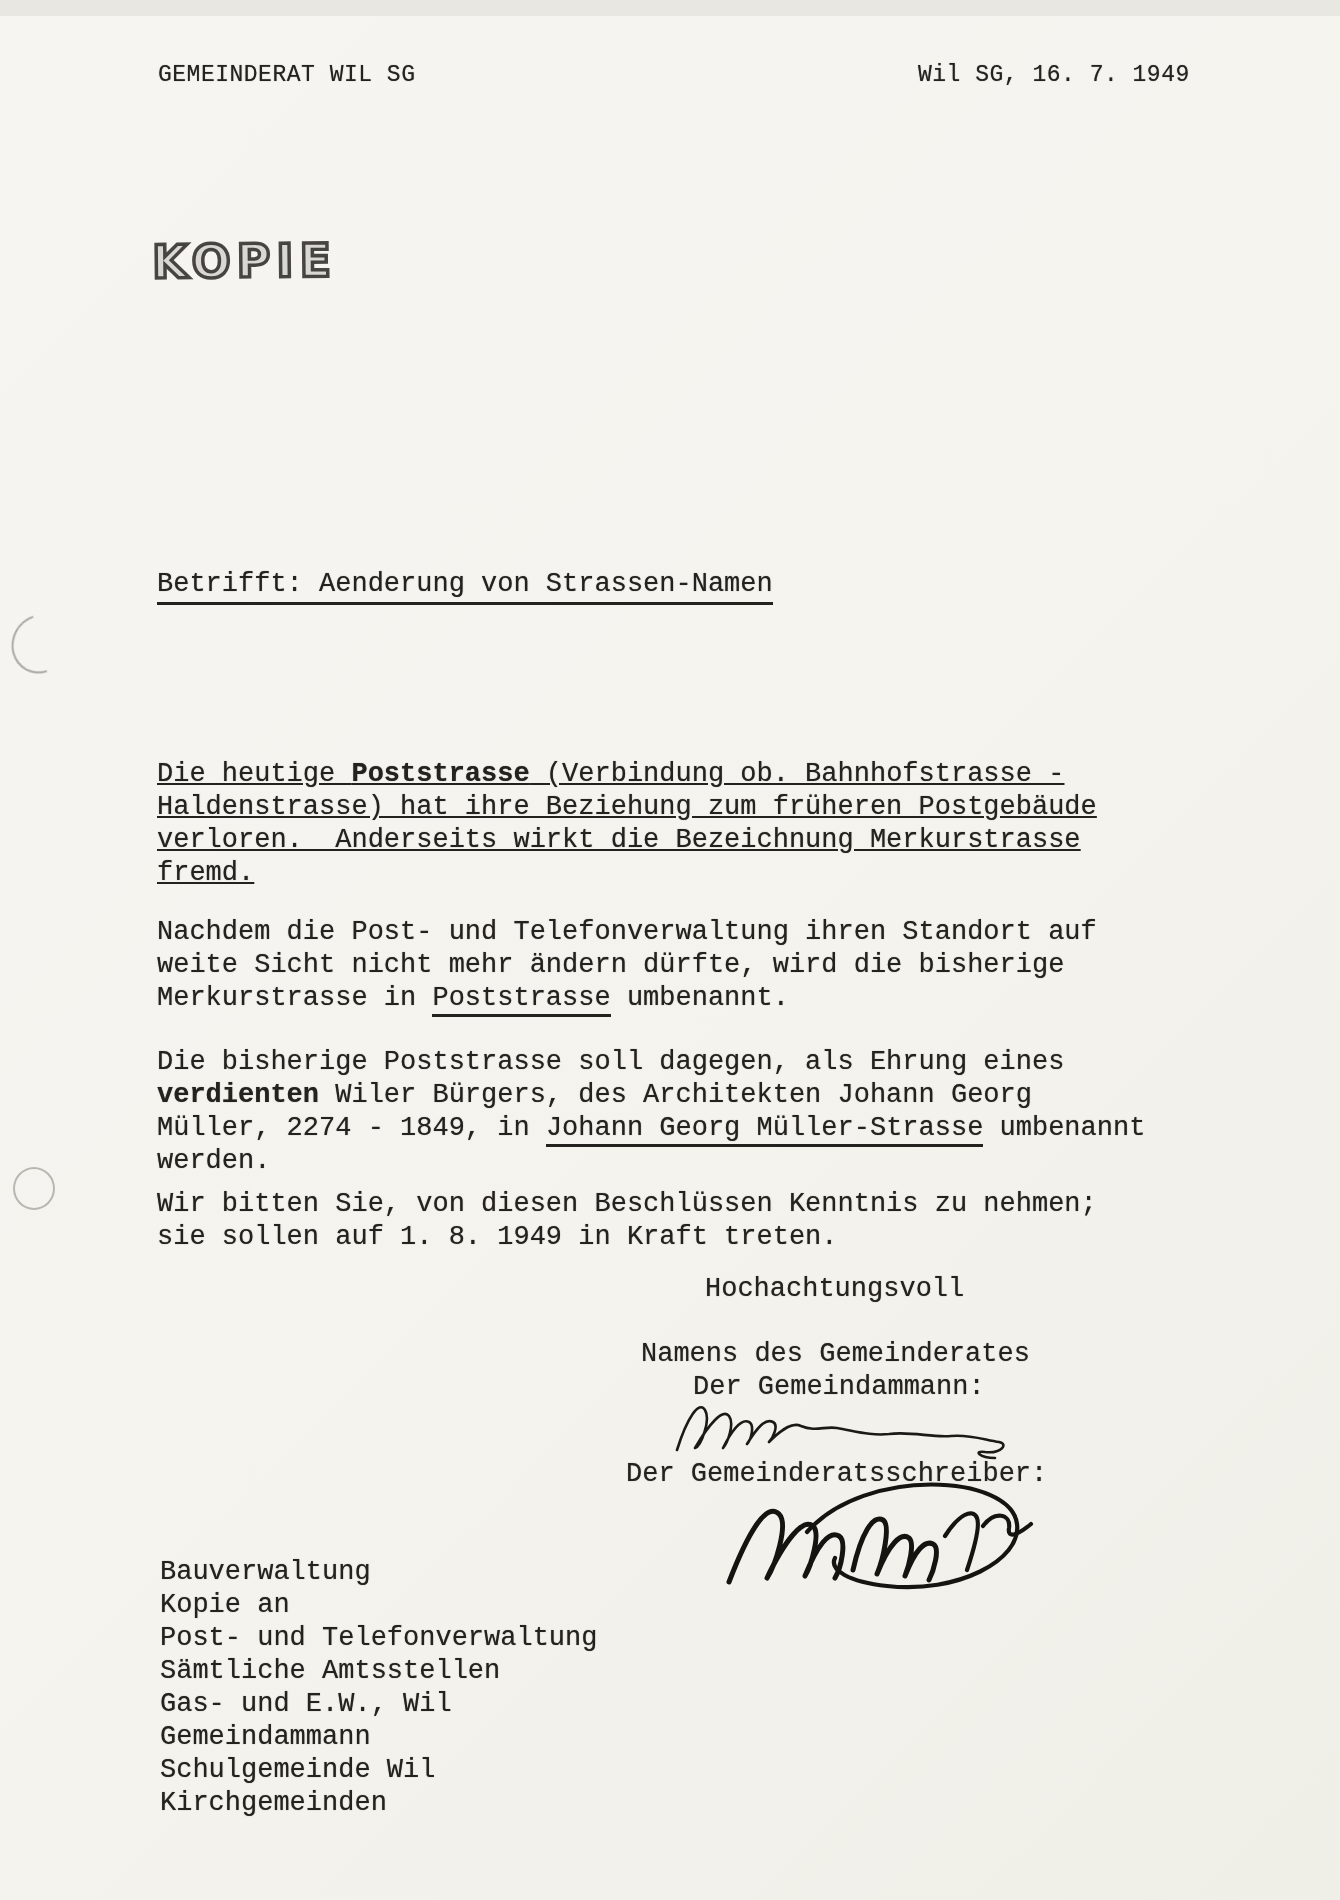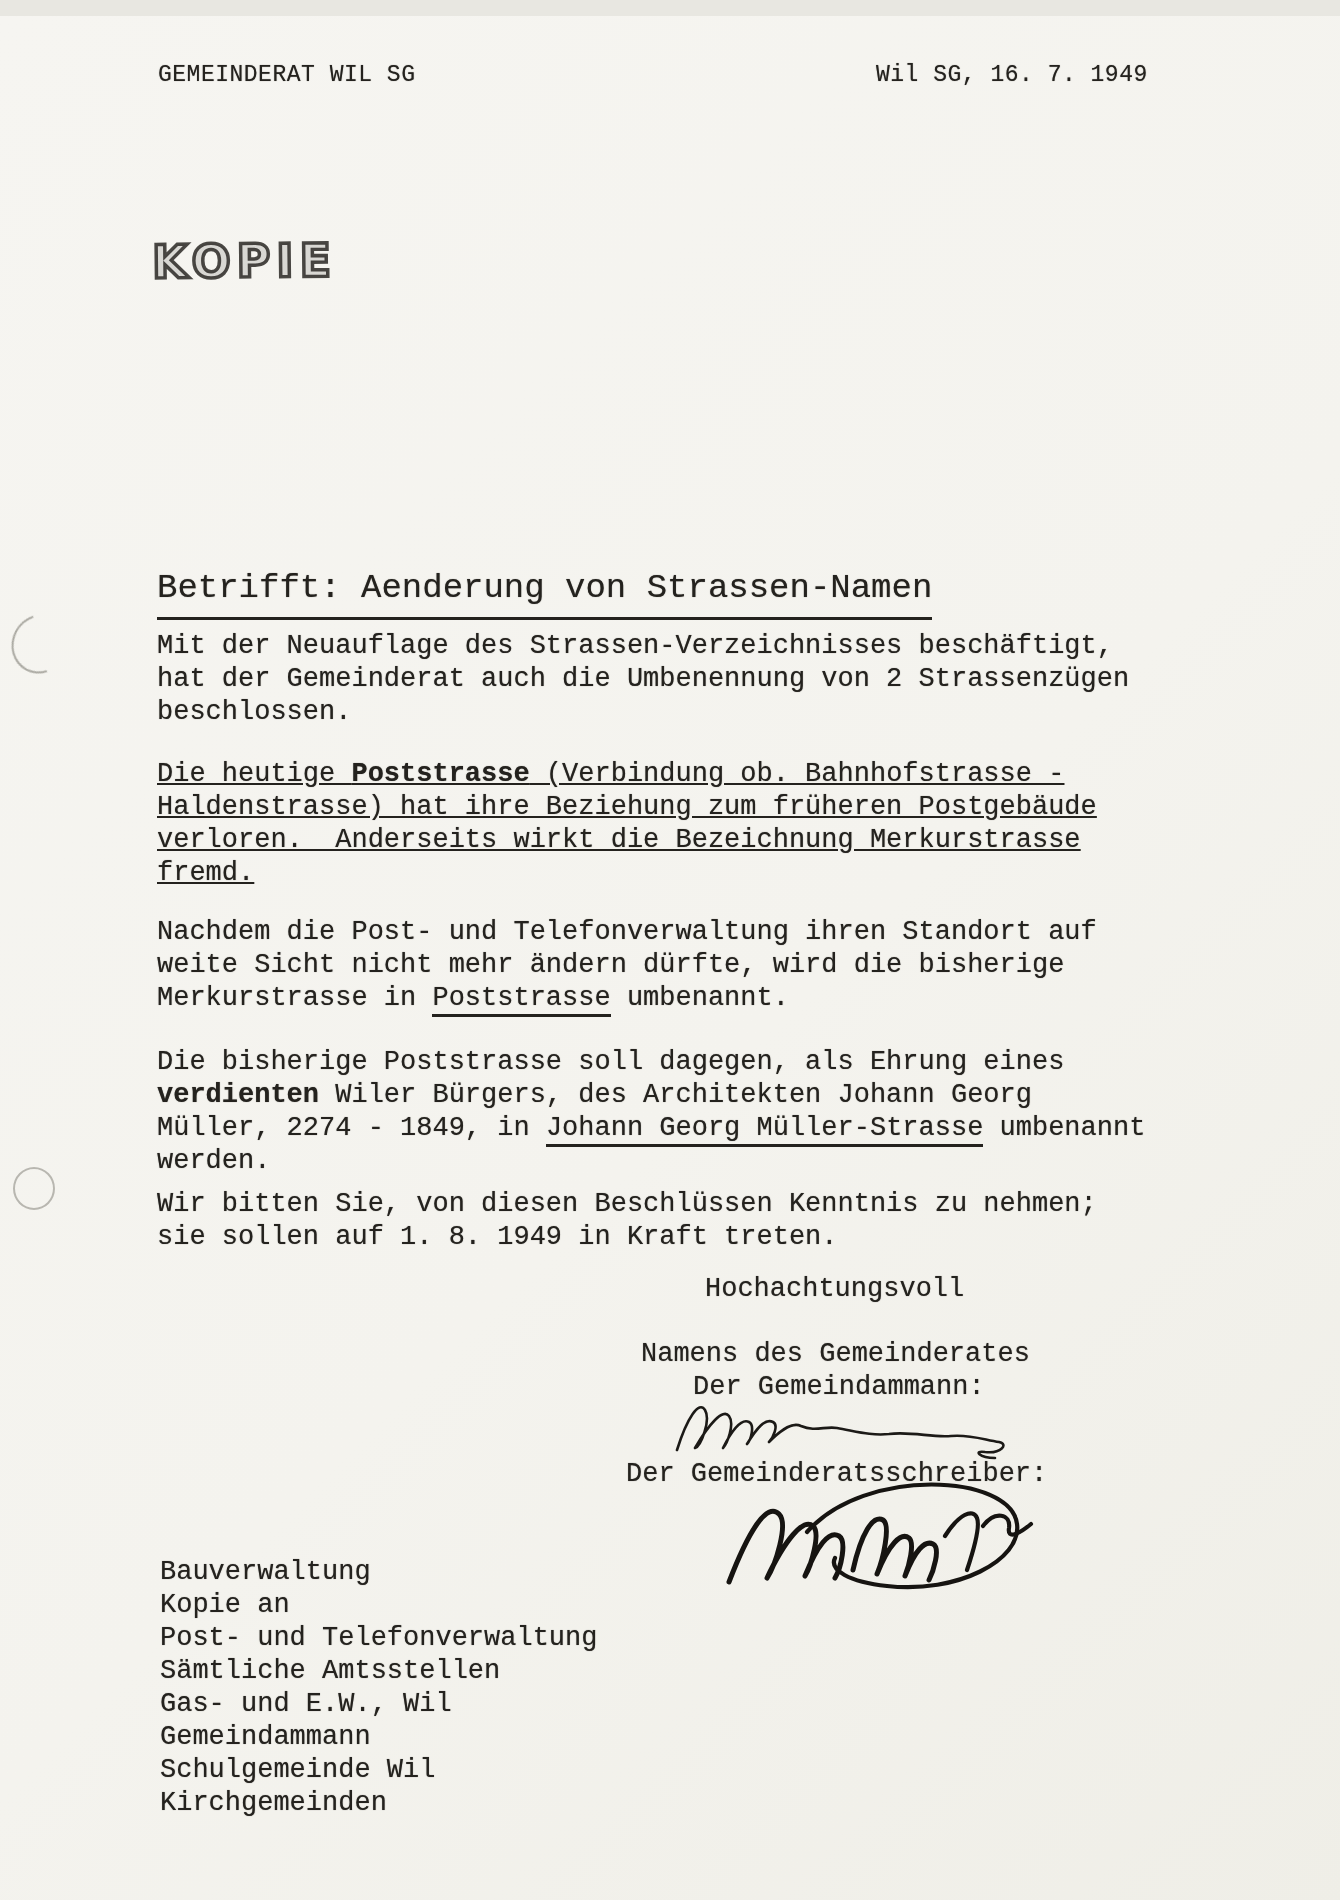--- a/index.html
+++ b/index.html
@@ -9,33 +9,33 @@
     margin:16px auto;
     background:linear-gradient(135deg,#f6f5f1 0%,#f4f3ee 55%,#efeee7 100%);
     font-family:"Liberation Mono",monospace;
     color:#24221e;
     overflow:hidden;
   }
   .tw{text-shadow:0 0 1px rgba(36,34,30,0.55);}
   .line{white-space:pre;font-size:27px;line-height:33px;}
   .hdr{position:absolute;font-size:23px;white-space:pre;letter-spacing:0.5px;}
   .header-left{left:158px;top:46px;}
-  .header-right{left:876px;top:46px;}
+  .header-right{left:918px;top:46px;}
   .stamp{
     position:absolute;left:152px;top:218px;
     font-family:"DejaVu Sans",sans-serif;
     font-size:46px;font-weight:bold;letter-spacing:6px;
     color:rgba(42,40,36,0.14);
     -webkit-text-stroke:3.5px rgba(42,40,36,0.85);
     transform:rotate(-0.6deg);
   }
   .subject{
     position:absolute;left:157px;top:553px;
-    font-size:34px;white-space:pre;
-    border-bottom:3px solid #24221e;padding-bottom:10px;
+    font-size:27px;white-space:pre;
+    border-bottom:3px solid #24221e;padding-bottom:3px;
   }
   .para{position:absolute;left:157px;}
   .p1{top:614px;}
   .p2{top:742px;text-decoration:underline;}
   .p3{top:900px;}
   .p4{top:1030px;}
   .p5{top:1172px;}
   .seg-bold{font-weight:bold;}
   .seg-underline{border-bottom:3px solid #24221e;padding-bottom:1px;}
   .salutation{position:absolute;left:705px;top:1258px;font-size:27px;white-space:pre;}
@@ -68,25 +68,20 @@
   <div class="hdr header-left tw">GEMEINDERAT WIL SG</div>
   <div class="hdr header-right tw">Wil SG, 16. 7. 1949</div>
 
   <div class="stamp">KOPIE</div>
 
   <div class="punch-arc"></div>
   <div class="punch-circle"></div>
 
   <div class="subject tw">Betrifft: Aenderung von Strassen-Namen</div>
 
-  <div class="para p1 tw">
-    <div class="line">Mit der Neuauflage des Strassen-Verzeichnisses beschäftigt,</div>
-    <div class="line">hat der Gemeinderat auch die Umbenennung von 2 Strassenzügen</div>
-    <div class="line">beschlossen.</div>
-  </div>
 
   <div class="para p2 tw">
     <div class="line"><span>Die heutige </span><span class="seg-bold">Poststrasse</span><span> (Verbindung ob. Bahnhofstrasse -</span></div>
     <div class="line">Haldenstrasse) hat ihre Beziehung zum früheren Postgebäude</div>
     <div class="line">verloren.  Anderseits wirkt die Bezeichnung Merkurstrasse</div>
     <div class="line">fremd.</div>
   </div>
 
   <div class="para p3 tw">
     <div class="line">Nachdem die Post- und Telefonverwaltung ihren Standort auf</div>

